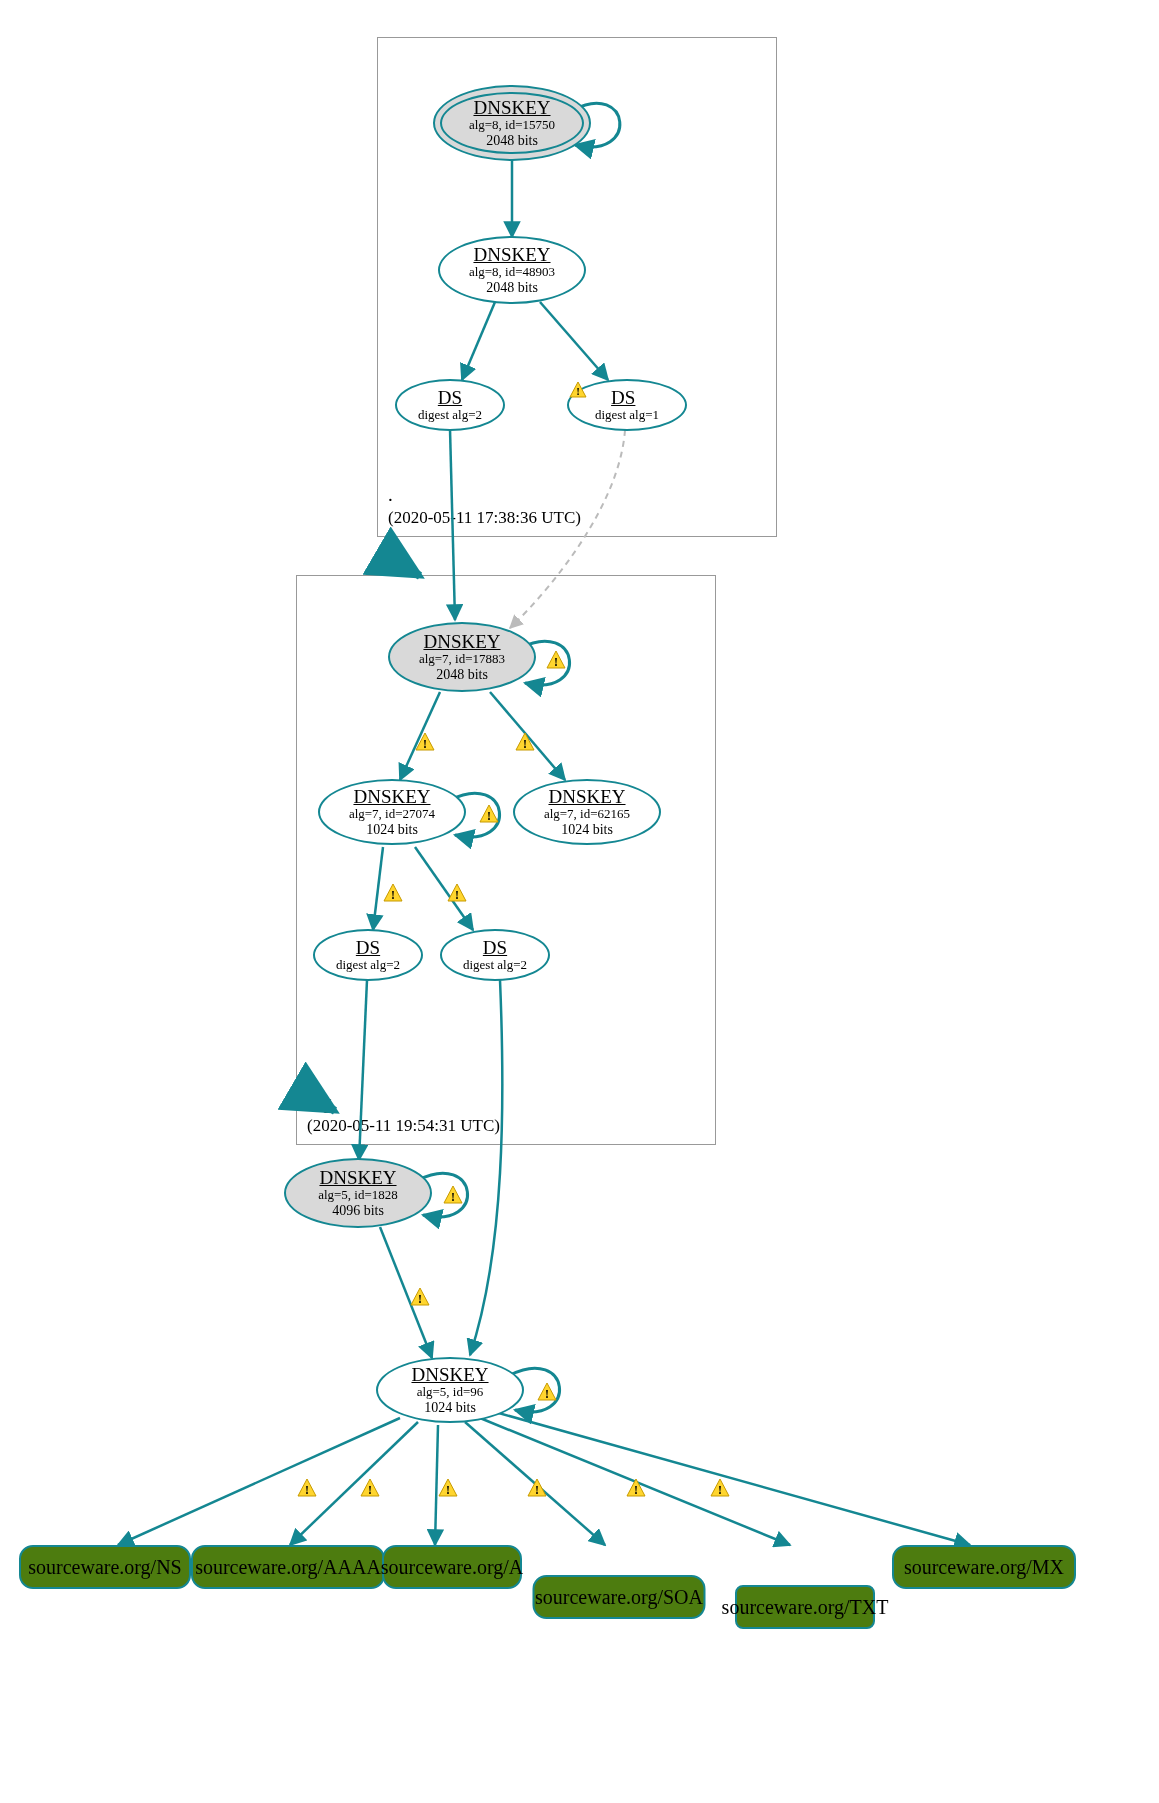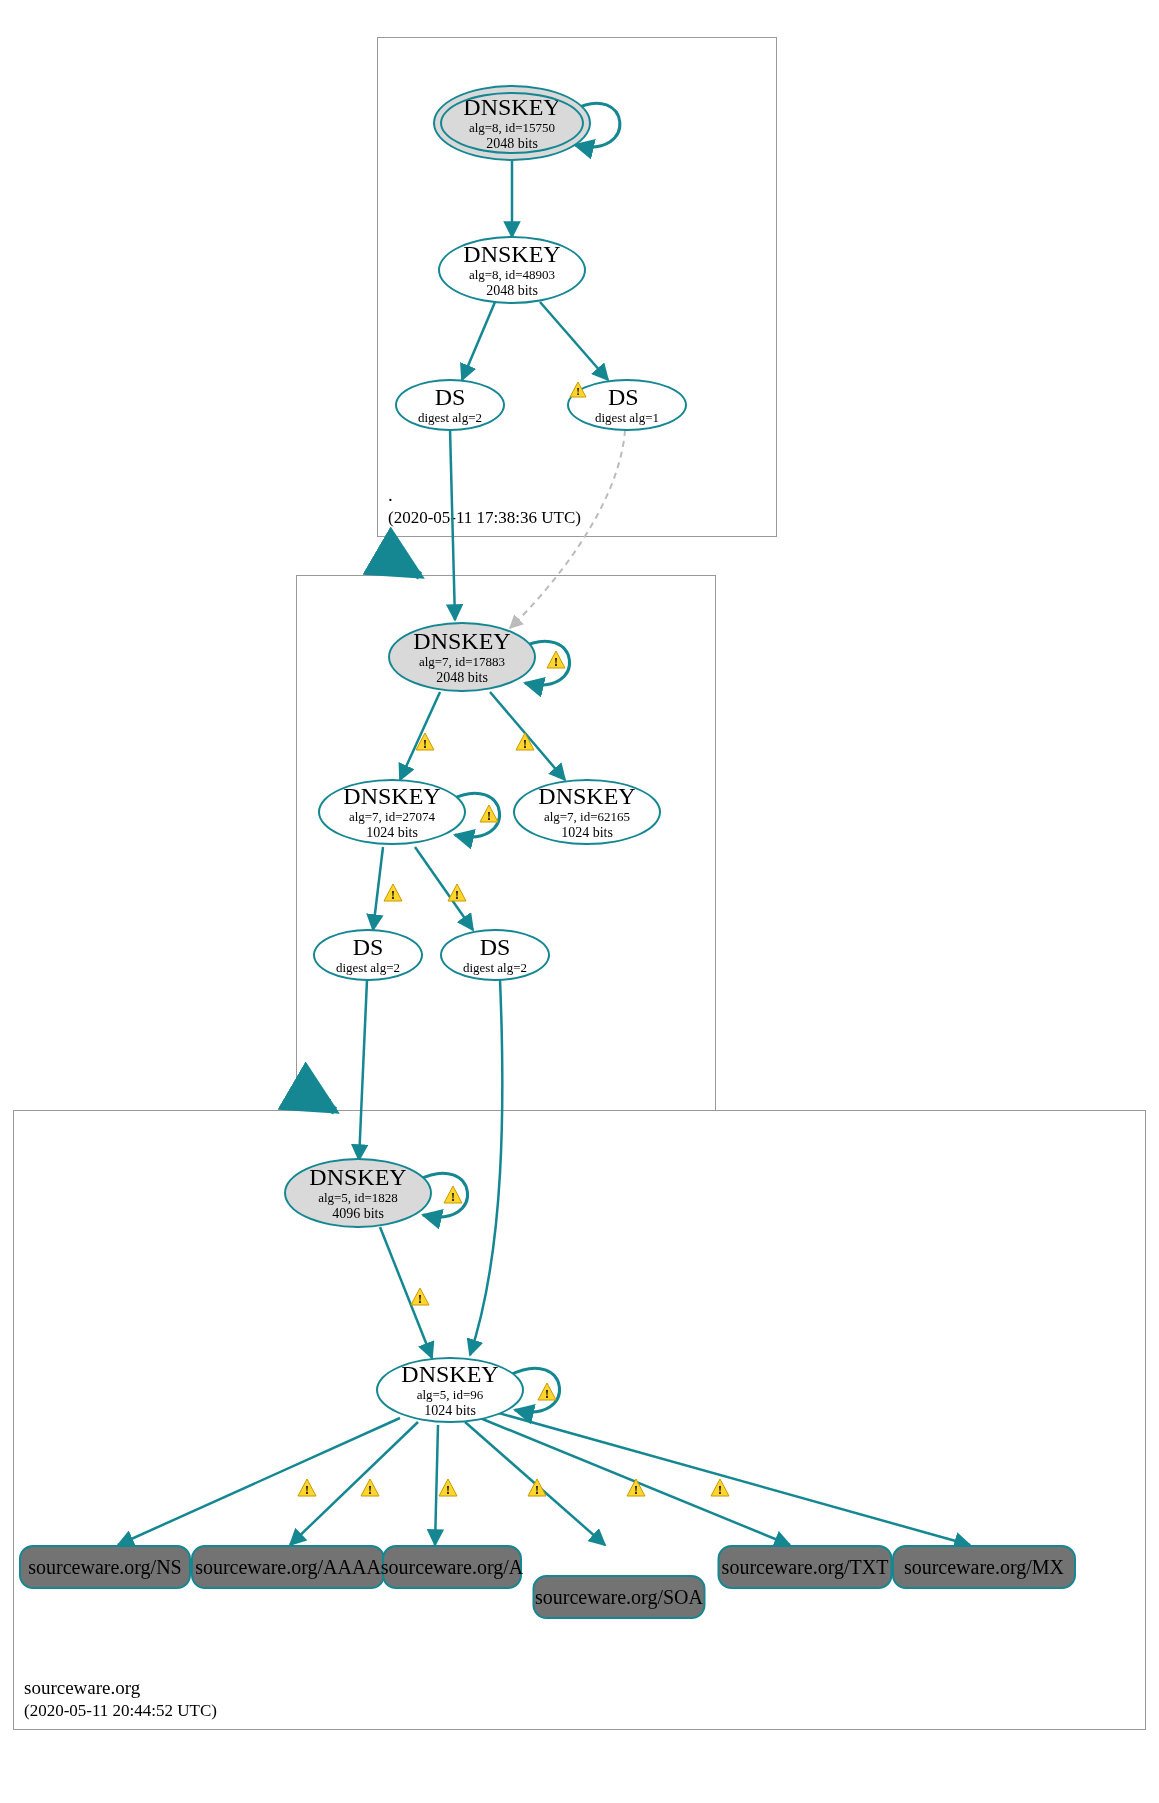--- a/index.html
+++ b/index.html
@@ -56,31 +56,31 @@
     content: "";
     position: absolute;
     inset: 5px;
     border: 2px solid #148792;
     border-radius: 50%;
     pointer-events: none;
   }
   .rrect {
     border: 2.5px solid #148792;
     border-radius: 14px;
-    background: #737373;
+    background: #4d7c0f;
     display: flex;
     align-items: center;
     justify-content: center;
   }
   .node-text {
     font-size: 14px;
     line-height: 1.15;
     white-space: nowrap;
   }
-  .node-text .t1 { font-size: 24px; display: block; }
+  .node-text .t1 { font-size: 19px; display: block; text-decoration: underline; }
   .node-text .t2 { font-size: 13px; display: block; }
   .node-text .t3 { font-size: 14px; display: block; }
   .rlabel { font-size: 20px; }
 
   .warn {
     position: absolute;
     transform: translate(-50%, -50%);
     width: 22px;
     height: 22px;
   }
@@ -97,26 +97,20 @@
     </div>
   </div>
 
   <div class="zone" style="left:296px; top:575px; width:420px; height:570px;">
     <div class="zone-label">
       <span>org</span>
       <span class="sub">(2020-05-11 19:54:31 UTC)</span>
     </div>
   </div>
 
-  <div class="zone" style="left:13px; top:1110px; width:1133px; height:620px;">
-    <div class="zone-label">
-      <span>sourceware.org</span>
-      <span class="sub">(2020-05-11 20:44:52 UTC)</span>
-    </div>
-  </div>
 
   <svg width="1159" height="1803">
     <defs>
       <marker id="ah" viewBox="0 0 10 10" refX="9" refY="5" markerWidth="7" markerHeight="7" orient="auto">
         <path d="M0,0 L10,5 L0,10 z" fill="#148792"></path>
       </marker>
       <marker id="ahg" viewBox="0 0 10 10" refX="9" refY="5" markerWidth="7" markerHeight="7" orient="auto">
         <path d="M0,0 L10,5 L0,10 z" fill="#bbbbbb"></path>
       </marker>
     </defs>
@@ -262,21 +256,21 @@
   </div>
   <div class="node rrect" style="left:288px; top:1567px; width:194px; height:44px;">
     <span class="rlabel">sourceware.org/AAAA</span>
   </div>
   <div class="node rrect" style="left:452px; top:1567px; width:140px; height:44px;text-align:center;">
     <span class="rlabel">sourceware.org/A</span>
   </div>
   <div class="node rrect" style="left:619px; top:1597px; width:173px; height:44px;">
     <span class="rlabel">sourceware.org/SOA</span>
   </div>
-  <div class="node rrect" style="left:805px; top:1567px; width:175px; height:44px;">
+  <div class="node rrect" style="left:805px; top:1607px; width:140px; height:44px;border-radius:8px;">
     <span class="rlabel">sourceware.org/TXT</span>
   </div>
   <div class="node rrect" style="left:984px; top:1567px; width:184px; height:44px;">
     <span class="rlabel">sourceware.org/MX</span>
   </div>
 
   <svg class="warn" style="left:556px; top:660px;">
       <polygon points="11,2 20,19 2,19" fill="#ffd52e" stroke="#c79a00" stroke-width="1"></polygon>
       <text x="11" y="17" font-size="12" text-anchor="middle" font-weight="bold">!</text>
     </svg>

